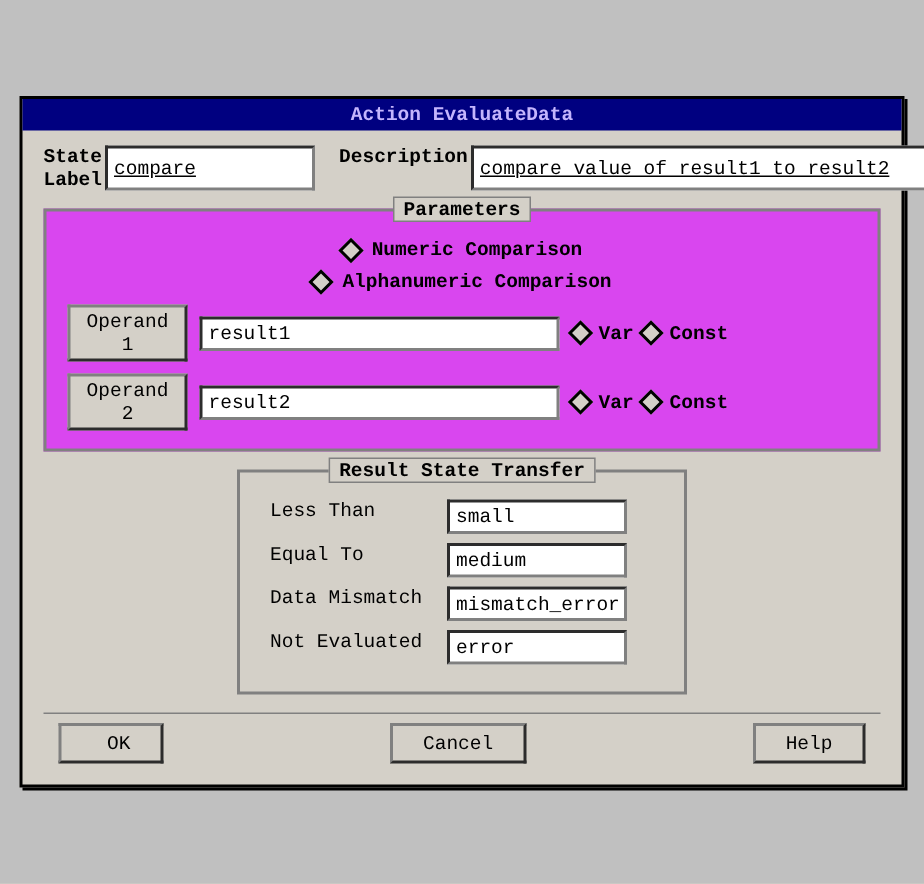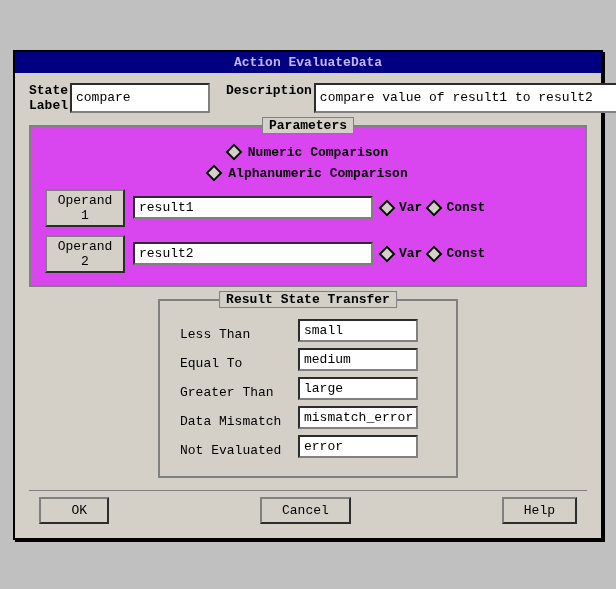--- a/index.html
+++ b/index.html
@@ -55,20 +55,21 @@
       font-weight: bold;
     }
 
     .text-input {
       border: 2px inset #808080;
       background: #fff;
       padding: 2px 4px;
       font-family: 'Courier New', Courier, monospace;
       font-size: 13px;
       outline: none;
+      text-decoration: underline;
     }
 
     .state-label-input {
       width: 140px;
     }
 
     .description-input {
       width: 360px;
     }
 
@@ -161,21 +162,21 @@
       padding: 18px 20px 12px 20px;
       margin-bottom: 12px;
       background: #d4d0c8;
       width: 300px;
       margin-left: auto;
       margin-right: auto;
     }
 
     .result-row {
       display: flex;
-      align-items: flex-end;
+      align-items: flex-start;
       gap: 8px;
       margin-bottom: 6px;
     }
 
     .result-label {
       font-size: 13px;
       width: 110px;
       font-weight: normal;
     }
 
@@ -270,24 +271,20 @@
 
       <div class="result-row">
         <span class="result-label">Less Than</span>
         <input class="result-input" type="text" value="small" style="">
       </div>
       <div class="result-row">
         <span class="result-label">Equal To</span>
         <input class="result-input" type="text" value="medium" style="">
       </div>
       <div class="result-row">
-        <span class="result-label">Greater Than</span>
-        <input class="result-input" type="text" value="large" style="">
-      </div>
-      <div class="result-row">
         <span class="result-label">Data Mismatch</span>
         <input class="result-input" type="text" value="mismatch_error" style="">
       </div>
       <div class="result-row">
         <span class="result-label">Not Evaluated</span>
         <input class="result-input" type="text" value="error" style="">
       </div>
     </div>
 
     <div class="bottom-buttons">

